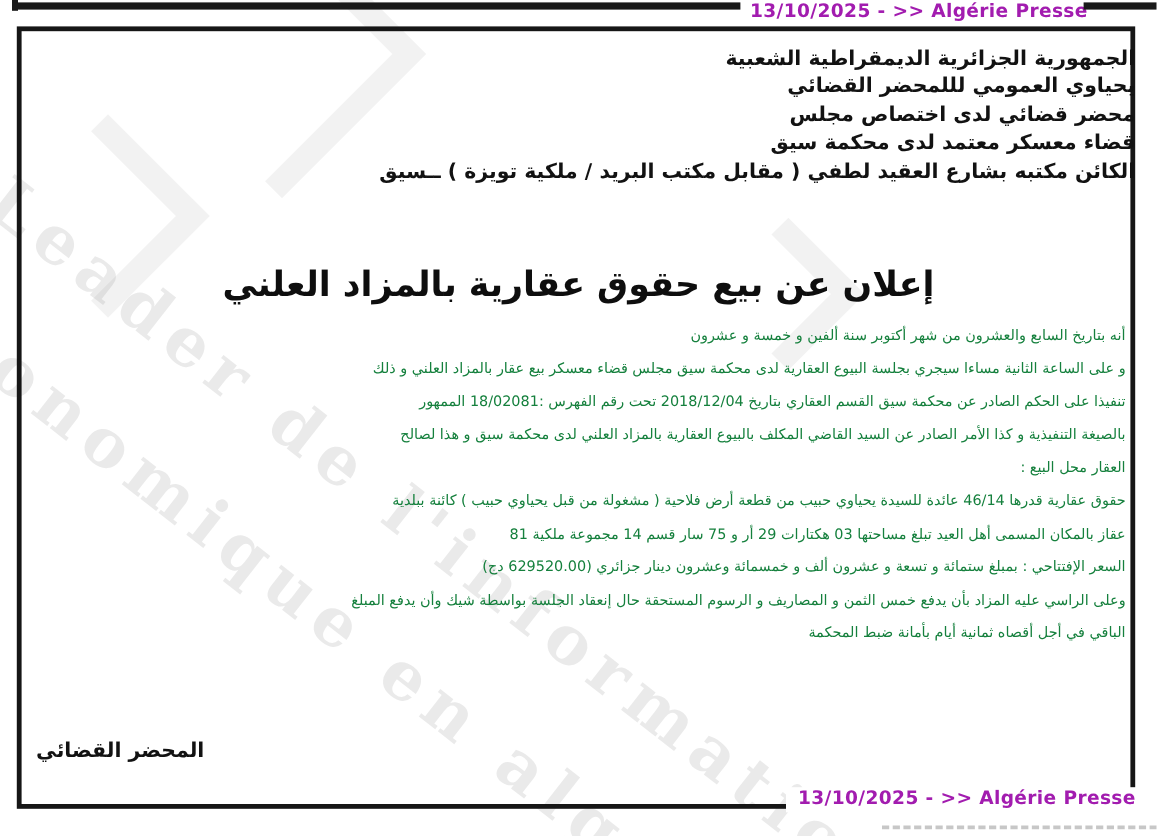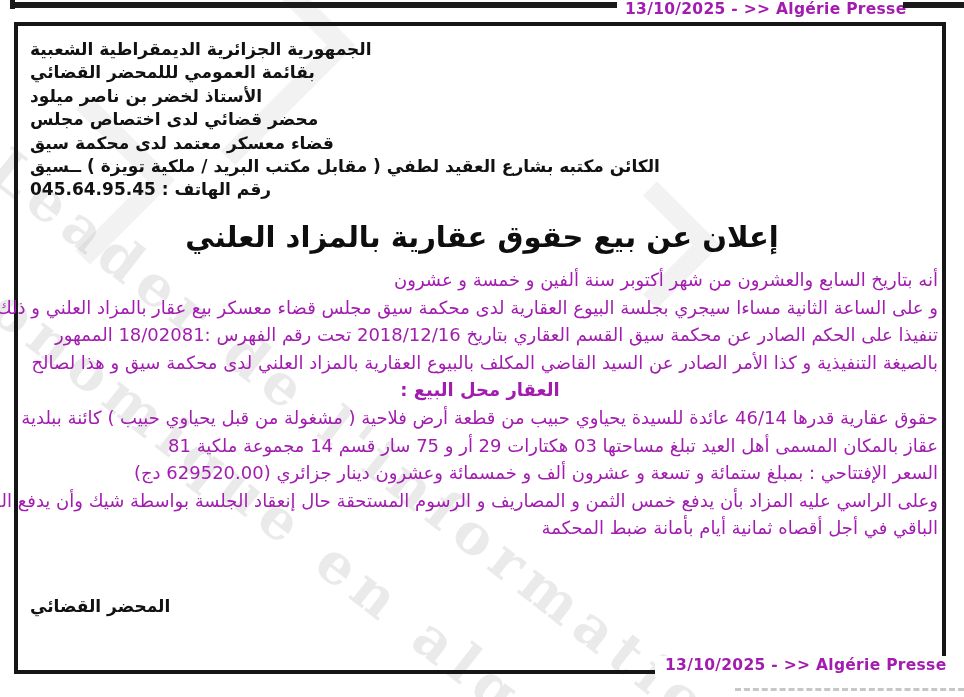--- a/index.html
+++ b/index.html
@@ -47,45 +47,45 @@
     position:absolute; z-index:0; transform:rotate(45deg);
     border-top:20px solid rgba(0,0,0,0.05);
     border-right:20px solid rgba(0,0,0,0.05);
   }
   .wm-shape.a { left:150px; top:-40px;  width:150px; height:150px; }
   .wm-shape.b { left:612px; top:200px;  width:70px;  height:70px;  }
   .wm-shape.c { left:30px;  top:120px;  width:100px; height:100px; }
 
   
   .header-block {
-    position:absolute; left:30px; right:30px; top:38px; z-index:2;
-    direction:rtl; text-align:left;
+    position:absolute; left:30px; right:18px; top:38px; z-index:2;
+    direction:rtl; text-align:right;
   }
   .header-line {
     font-size:17px; font-weight:bold; line-height:23.4px; color:#121212;
     white-space:nowrap;
   }
   .doc-title {
     position:absolute; left:0; right:0; top:220px; z-index:2;
     direction:rtl; text-align:center;
     font-size:29px; font-weight:bold; color:#0e0e0e;
     letter-spacing:1px; white-space:nowrap;
   }
   .body-block {
     position:absolute; right:26px; left:22px; top:266px; z-index:2;
     direction:rtl;
   }
   .body-line {
-    font-size:18px; line-height:27.6px; color:#a21caf;
+    font-size:12px; line-height:27.6px; color:#15803d;
     text-align:right; white-space:nowrap;
   }
   .body-line.center { }
-  .body-line.bold   { font-weight:bold;text-align:center; }
+  .body-line.bold   { font-weight:normal; }
   .signature {
-    position:absolute; left:30px; top:596px; z-index:2;
+    position:absolute; left:30px; top:616px; z-index:2;
     direction:rtl; font-size:17px; font-weight:bold; color:#121212;
     white-space:nowrap;
   }
 </style>
 </head>
 <body>
 
 <div class="page">
 
   <div class="wm-shape a"></div>
@@ -98,34 +98,32 @@
 
   <div class="press-top-corner"></div>
   <div class="press-top-line-left"></div>
   <div class="press-text press-top-text">13/10/2025 - &gt;&gt; Algérie Presse</div>
   <div class="press-top-line-right"></div>
 
   <div class="doc-border"></div>
 
   <div class="header-block">
     <div class="header-line">الجمهورية الجزائرية الديمقراطية الشعبية</div>
-    <div class="header-line">بقائمة العمومي لللمحضر القضائي</div>
-    <div class="header-line">الأستاذ لخضر بن ناصر ميلود</div>
+    <div class="header-line">يحياوي العمومي لللمحضر القضائي</div>
     <div class="header-line">محضر قضائي لدى اختصاص مجلس</div>
     <div class="header-line">قضاء معسكر معتمد لدى محكمة سيق</div>
     <div class="header-line">الكائن مكتبه بشارع العقيد لطفي ( مقابل  مكتب البريد / ملكية تويزة ) ــسيق</div>
-    <div class="header-line">رقم الهاتف : 045.64.95.45</div>
   </div>
 
   <div class="doc-title">إعلان عن بيع  حقوق عقارية  بالمزاد العلني</div>
 
   <div class="body-block">
     <div class="body-line">أنه بتاريخ السابع والعشرون من شهر أكتوبر سنة ألفين و خمسة و عشرون</div>
     <div class="body-line">و على الساعة الثانية مساءا  سيجري بجلسة البيوع العقارية لدى محكمة سيق مجلس قضاء معسكر بيع عقار بالمزاد العلني و ذلك</div>
-    <div class="body-line">تنفيذا  على الحكم الصادر عن محكمة سيق  القسم العقاري بتاريخ 2018/12/16 تحت رقم الفهرس :18/02081 الممهور</div>
+    <div class="body-line">تنفيذا  على الحكم الصادر عن محكمة سيق  القسم العقاري بتاريخ 2018/12/04 تحت رقم الفهرس :18/02081 الممهور</div>
     <div class="body-line">بالصيغة التنفيذية و كذا الأمر  الصادر عن السيد القاضي المكلف بالبيوع العقارية بالمزاد العلني لدى محكمة سيق و هذا لصالح</div>
     <div class="body-line bold">العقار محل البيع :</div>
     <div class="body-line">حقوق عقارية قدرها  46/14 عائدة للسيدة يحياوي حبيب من قطعة أرض فلاحية ( مشغولة من قبل يحياوي حبيب ) كائنة ببلدية</div>
     <div class="body-line center">عقاز بالمكان المسمى أهل العيد تبلغ مساحتها 03 هكتارات 29 أر و 75 سار قسم 14 مجموعة ملكية 81</div>
     <div class="body-line">السعر الإفتتاحي : بمبلغ ستمائة و تسعة و عشرون ألف و خمسمائة وعشرون دينار جزائري (629520.00 دج)</div>
     <div class="body-line">وعلى الراسي عليه المزاد بأن يدفع خمس الثمن و المصاريف و الرسوم المستحقة حال إنعقاد الجلسة بواسطة شيك وأن يدفع المبلغ</div>
     <div class="body-line">الباقي في أجل أقصاه ثمانية أيام بأمانة ضبط المحكمة</div>
   </div>
 
   <div class="signature">المحضر القضائي</div>

